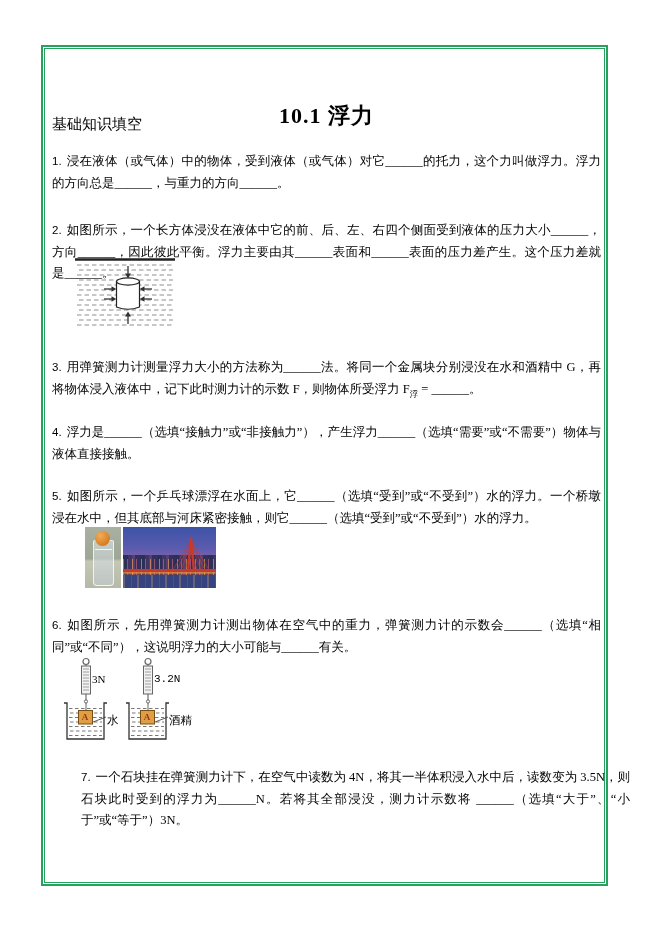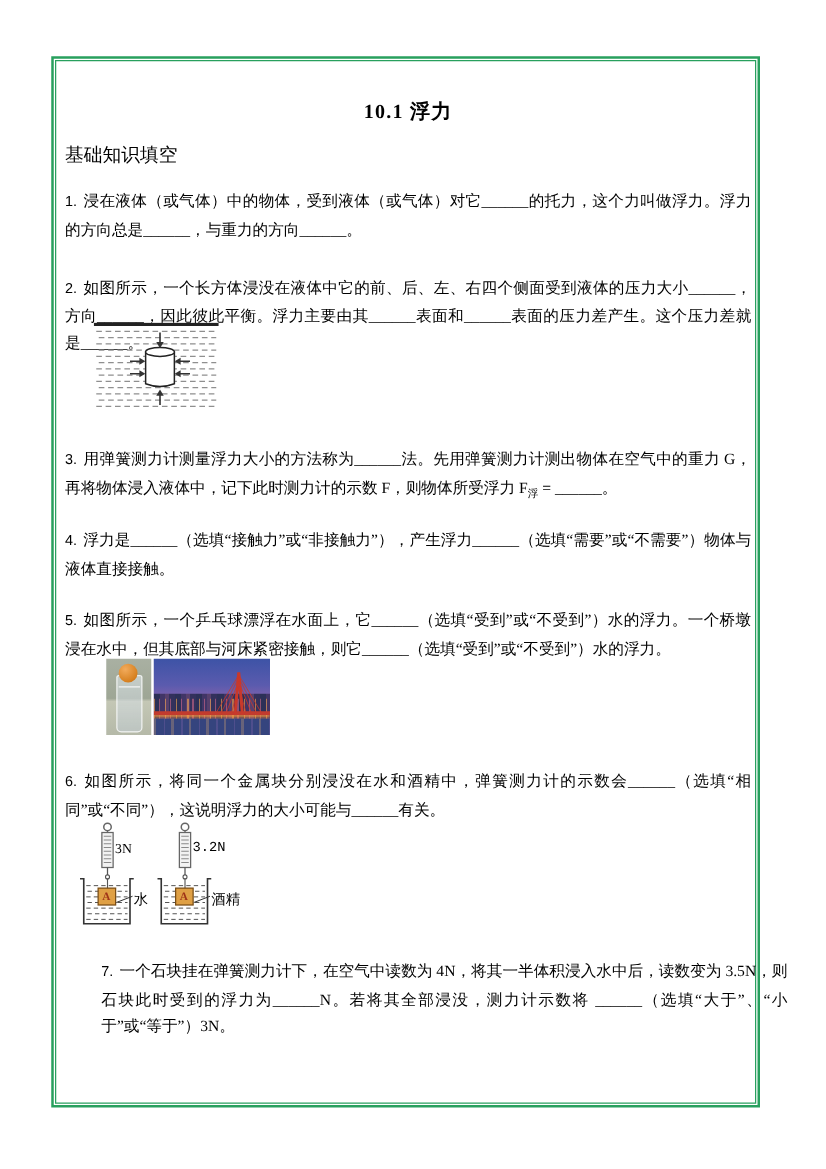--- a/index.html
+++ b/index.html
@@ -10,21 +10,21 @@
   
   #frame-outer{
     position:absolute;left:41px;top:45px;width:563px;height:837px;
     border:2px solid var(--border-color,#28a05e);
   }
   #frame-inner{
     position:absolute;left:1px;top:1px;right:1px;bottom:1px;
     border:1px solid var(--border-color,#28a05e);
   }
   .block{position:absolute;left:52px;width:549px;}
-  #doc-title{top:79px;text-align:center;font-size:16px;font-weight:bold;letter-spacing:1px;}
+  #doc-title{top:101px;text-align:center;font-size:22px;font-weight:bold;letter-spacing:1px;}
   #doc-subtitle{top:115px;font-size:15px;}
   .q{font-size:12.5px;line-height:21.6px;text-align:justify;}
   .q-num{margin-right:5px;font-family:"Liberation Sans","DejaVu Sans",sans-serif;font-size:11.5px;}
   #q1{top:151px;} #q2{top:220px;} #q3{top:357px;} #q4{top:422px;}
   #q5{top:486px;} #q6{top:615px;} #q7{top:767px;margin-left:29px;}
   sub{font-size:8.5px;}
 
   
   #fig-cylinder{position:absolute;left:75px;top:258px;width:100px;height:71px;}
 
@@ -113,21 +113,21 @@
       <line x1="29" y1="41" x2="37" y2="41"></line>
         <polygon points="36.5,38.2 36.5,43.8 41.3,41" stroke="none"></polygon>
       <line x1="77" y1="31" x2="69" y2="31"></line>
         <polygon points="69.5,28.2 69.5,33.8 64.7,31" stroke="none"></polygon>
       <line x1="77" y1="41" x2="69" y2="41"></line>
         <polygon points="69.5,38.2 69.5,43.8 64.7,41" stroke="none"></polygon>
     </g>
   </svg>
 
   <div class="block q" id="q3">
-    <span class="q-num">3.</span><span>用弹簧测力计测量浮力大小的方法称为______法。先用弹簧测力计测出物体在空气中的重力 G，再将物体浸入液体中，记下此时测力计的示数 F，则物体所受浮力 F</span><sub>浮</sub><span> = ______。</span>
+    <span class="q-num">3.</span><span>用弹簧测力计测量浮力大小的方法称为______法。将同一个金属块分别浸没在水和酒精中 G，再将物体浸入液体中，记下此时测力计的示数 F，则物体所受浮力 F</span><sub>浮</sub><span> = ______。</span>
   </div>
 
   <div class="block q" id="q4">
     <span class="q-num">4.</span><span>浮力是______（选填“接触力”或“非接触力”），产生浮力______（选填“需要”或“不需要”）物体与液体直接接触。</span>
   </div>
 
   <div class="block q" id="q5">
     <span class="q-num">5.</span><span>如图所示，一个乒乓球漂浮在水面上，它______（选填“受到”或“不受到”）水的浮力。一个桥墩浸在水中，但其底部与河床紧密接触，则它______（选填“受到”或“不受到”）水的浮力。</span>
   </div>
 
@@ -147,21 +147,21 @@
           <path d="M17 36 L20 2 L23 36" stroke-width="2.4"></path>
           <path d="M20 4 L2 34 M20 6 L6 34 M20 9 L10 34 M20 13 L14 35 M20 4 L38 34 M20 6 L34 34 M20 9 L30 34 M20 13 L26 35" stroke-width="0.7" opacity="0.9"></path>
         </g>
       </svg>
       <div id="bridge-water"></div>
       <div id="bridge-reflection"></div>
     </div>
   </div>
 
   <div class="block q" id="q6">
-    <span class="q-num">6.</span><span>如图所示，将同一个金属块分别浸没在水和酒精中，弹簧测力计的示数会______（选填“相同”或“不同”），这说明浮力的大小可能与______有关。</span>
+    <span class="q-num">6.</span><span>如图所示，先用弹簧测力计测出物体在空气中的重力，弹簧测力计的示数会______（选填“相同”或“不同”），这说明浮力的大小可能与______有关。</span>
   </div>
 
   <div id="fig-scales">
     <svg width="140" height="95" viewBox="0 0 140 95" xmlns="http://www.w3.org/2000/svg">
       <g>
         <circle cx="24" cy="4.5" r="3" fill="none" stroke="#666" stroke-width="1.2"></circle>
         <line x1="24" y1="7.5" x2="24" y2="9" stroke="#666" stroke-width="1"></line>
         <rect x="19.5" y="9" width="9" height="28" fill="#f2f2f2" stroke="#666" stroke-width="1"></rect>
         <path d="M21 12h6M21 15h6M21 18h6M21 21h6M21 24h6M21 27h6M21 30h6M21 33h6" stroke="#8a8a8a" stroke-width="0.8"></path>
         <line x1="24" y1="37" x2="24" y2="43" stroke="#555" stroke-width="1"></line>

